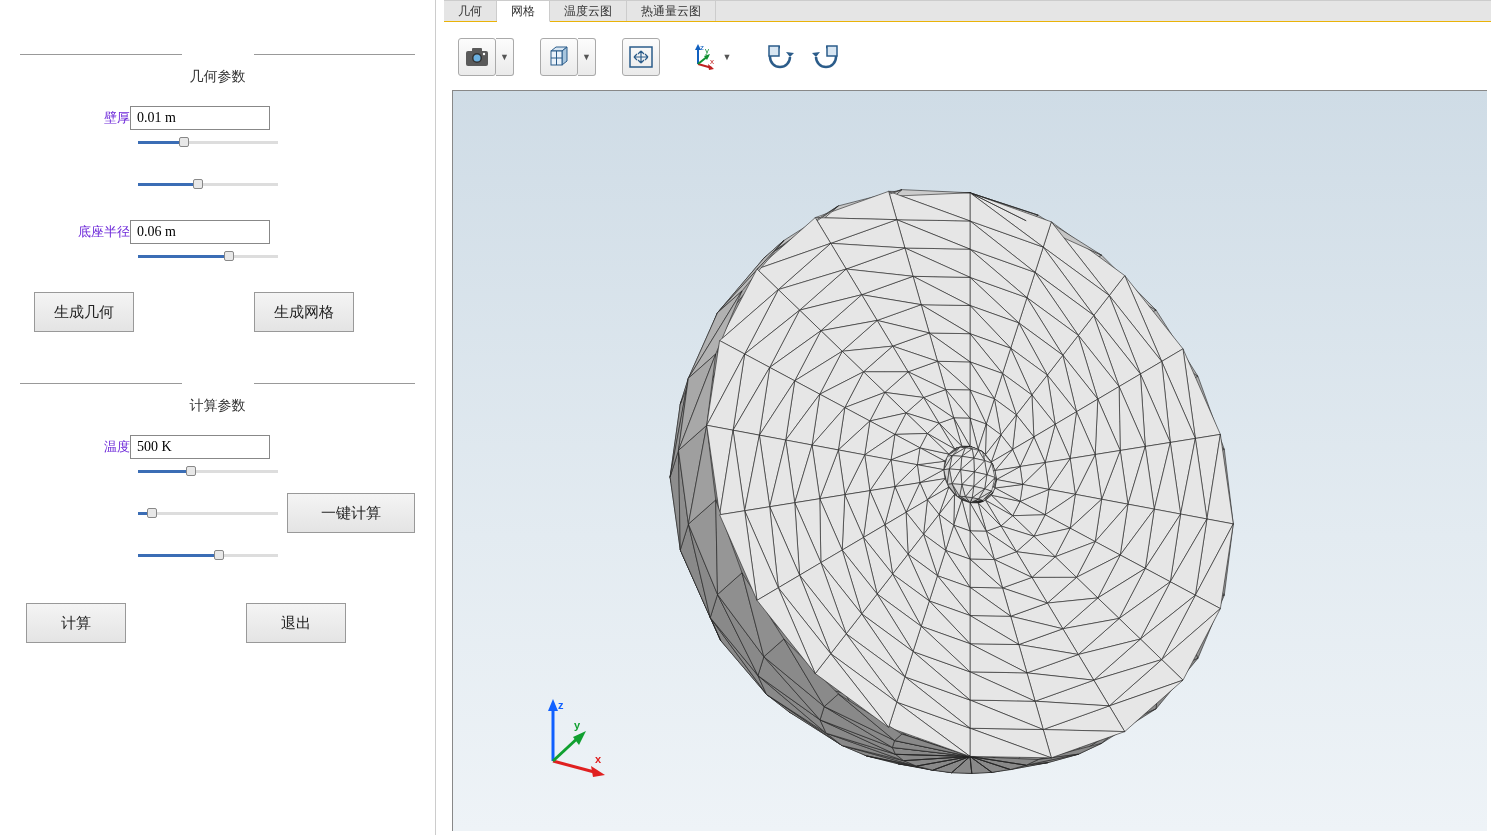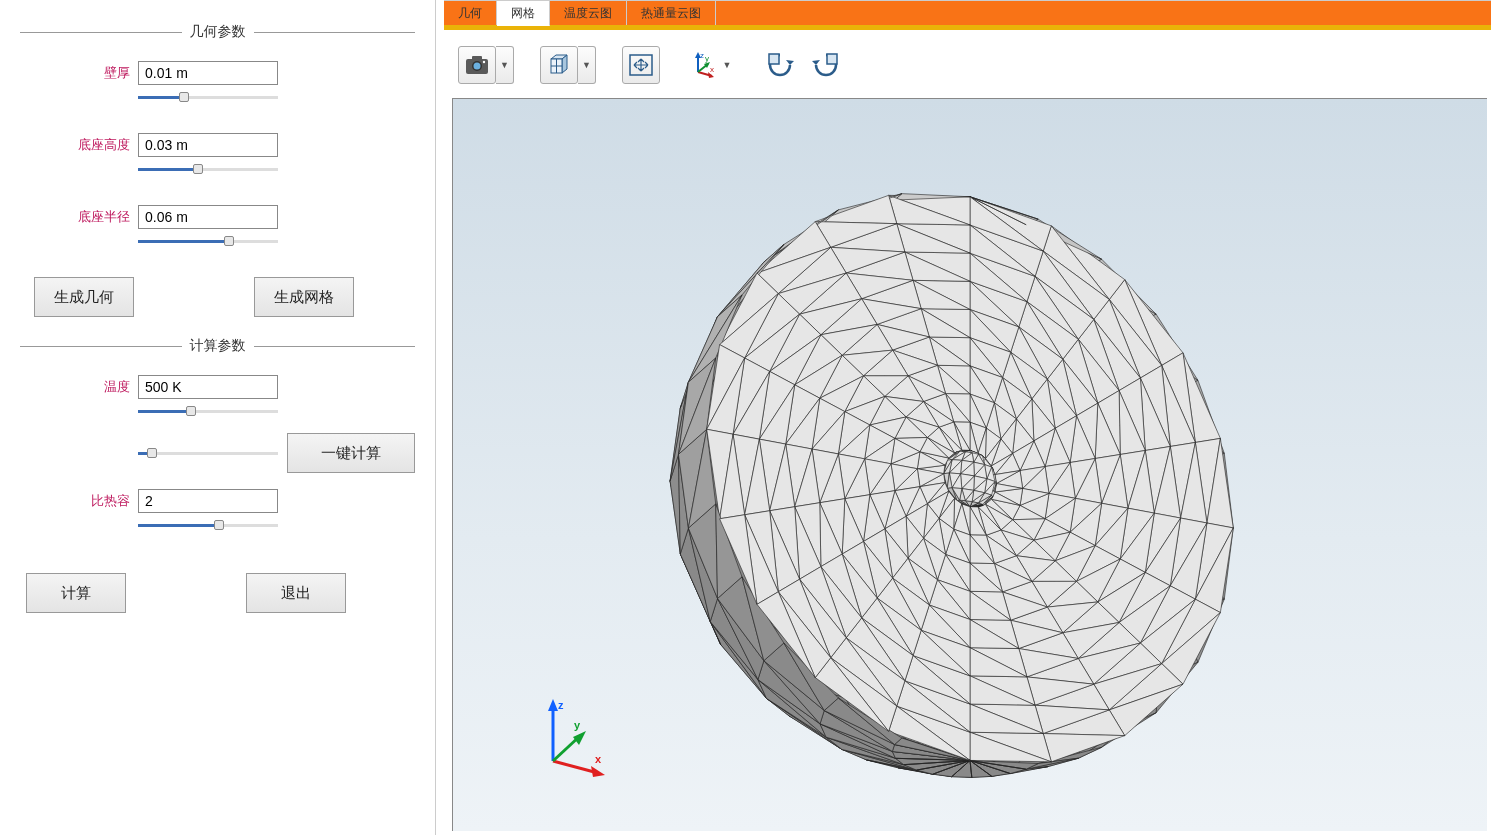--- a/index.html
+++ b/index.html
@@ -18,40 +18,40 @@
     border-right: 1px solid #ccc;
     padding: 15px 20px;
     background: #fff;
   }
   .fieldset-hdr {
     display: flex;
     align-items: center;
     margin: 8px 0 20px 0;
   }
   .fieldset-hdr .line { flex: 1; height: 1px; background: #999; }
-  .fieldset-hdr .title { padding: 0 8px; font-size: 14px; color: #333; }
+  .fieldset-hdr .title { padding: 0 8px; font-size: 14px; color: #333; margin-top: 45px; }
   .param-row {
     display: flex;
     align-items: center;
     margin-bottom: 6px;
     padding-left: 50px;
   }
   .param-label {
     width: 60px;
     text-align: right;
-    color: #be185d;
+    color: #6d28d9;
     font-size: 13px;
-    margin-right: 8px;
+    margin-right: 0;
   }
   .param-input {
     width: 140px;
     height: 24px;
     border: 1px solid #888;
     padding: 2px 6px;
-    font-family: Liberation Sans, sans-serif;
+    font-family: Liberation Serif, serif;
     font-size: 14px;
     background: #fff;
   }
   .slider-row {
     padding-left: 118px;
     margin-bottom: 28px;
   }
   .slider {
     width: 140px;
     height: 14px;
@@ -102,23 +102,23 @@
   
   .main {
     flex: 1;
     display: flex;
     flex-direction: column;
     background: #fff;
   }
   .tabs {
     display: flex;
     border-top: 1px solid #ccc;
-    border-bottom: 5px solid #eab308;
-    height: 30px;
-    background: #f97316;
+    border-bottom: 1px solid #eab308;
+    height: 22px;
+    background: #e5e5e5;
     margin-left: 8px;
   }
   .tab {
     padding: 2px 14px;
     font-size: 12px;
     color: #333;
     border-right: 1px solid #ccc;
     display: flex;
     align-items: center;
     cursor: pointer;
@@ -204,24 +204,20 @@
     <input class="param-input" value="0.01 m" style="">
   </div>
   <div class="slider-row">
     <div class="slider">
       <div class="slider-track"></div>
         <div class="slider-fill" style="width:33%"></div>
         <div class="slider-thumb" style="left:33%"></div>
     </div>
   </div>
 
-  <div class="param-row">
-    <div class="param-label">底座高度</div>
-    <input class="param-input" value="0.03 m" style="">
-  </div>
   <div class="slider-row">
     <div class="slider">
       <div class="slider-track"></div>
         <div class="slider-fill" style="width:43%"></div>
         <div class="slider-thumb" style="left:43%"></div>
     </div>
   </div>
 
   <div class="param-row">
     <div class="param-label">底座半径</div>
@@ -261,24 +257,20 @@
     </div>
 
     <div class="slider-row">
       <div class="slider">
         <div class="slider-track"></div>
           <div class="slider-fill" style="width:10%"></div>
           <div class="slider-thumb" style="left:10%"></div>
       </div>
     </div>
 
-    <div class="param-row">
-      <div class="param-label">比热容</div>
-      <input class="param-input" value="2" style="">
-    </div>
     <div class="slider-row">
       <div class="slider">
         <div class="slider-track"></div>
           <div class="slider-fill" style="width:58%"></div>
           <div class="slider-thumb" style="left:58%"></div>
       </div>
     </div>
 
     <button class="btn" style="position:absolute; right:0; top:58px; width:128px;">一键计算</button>
   </div>

